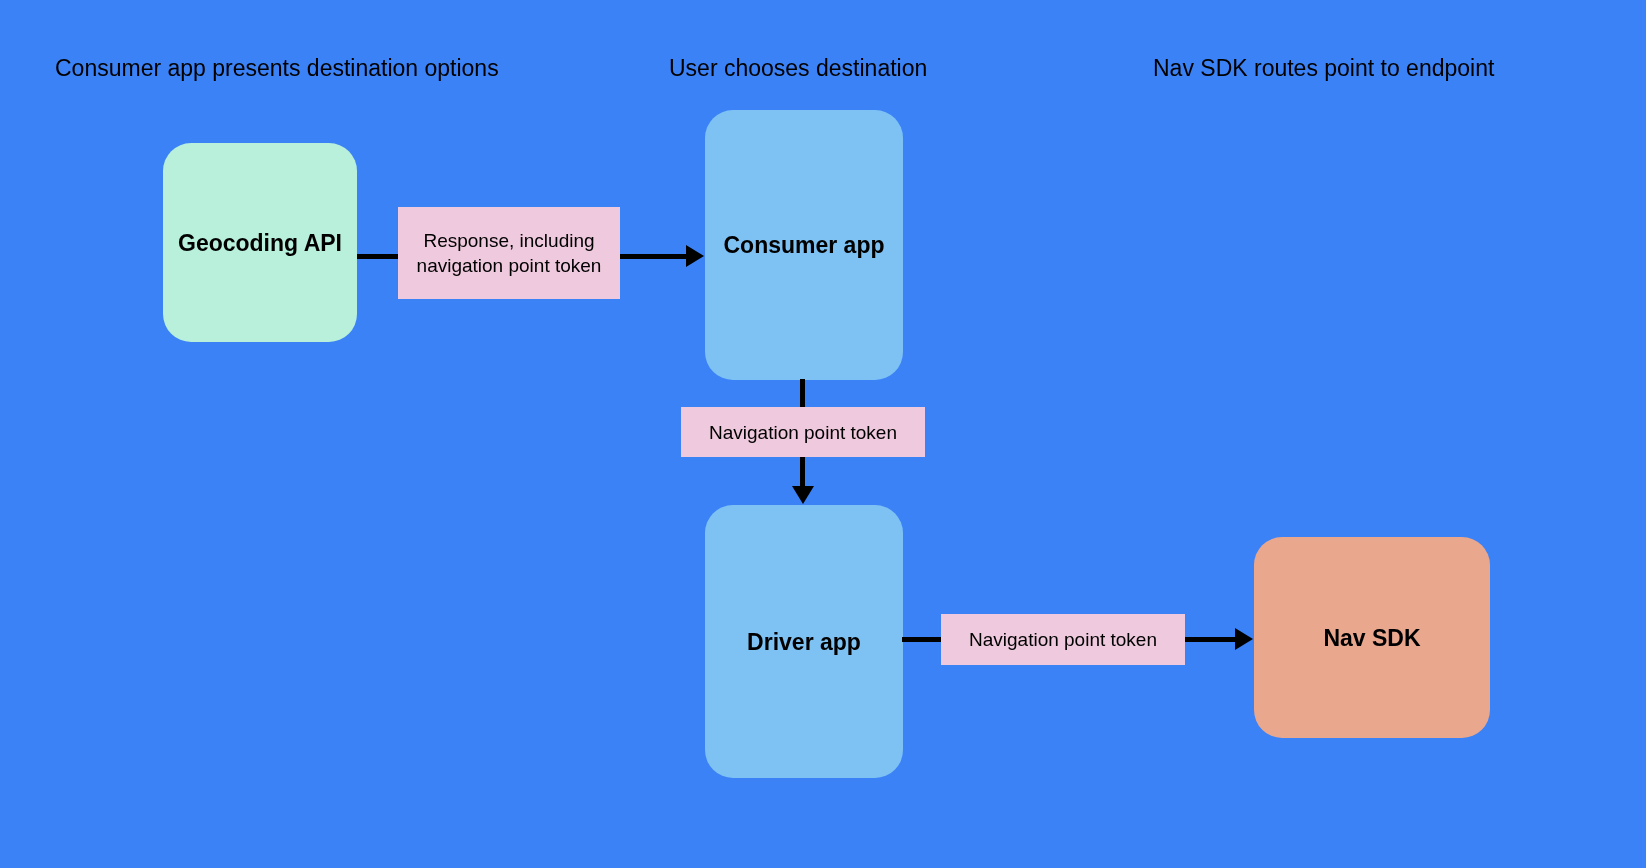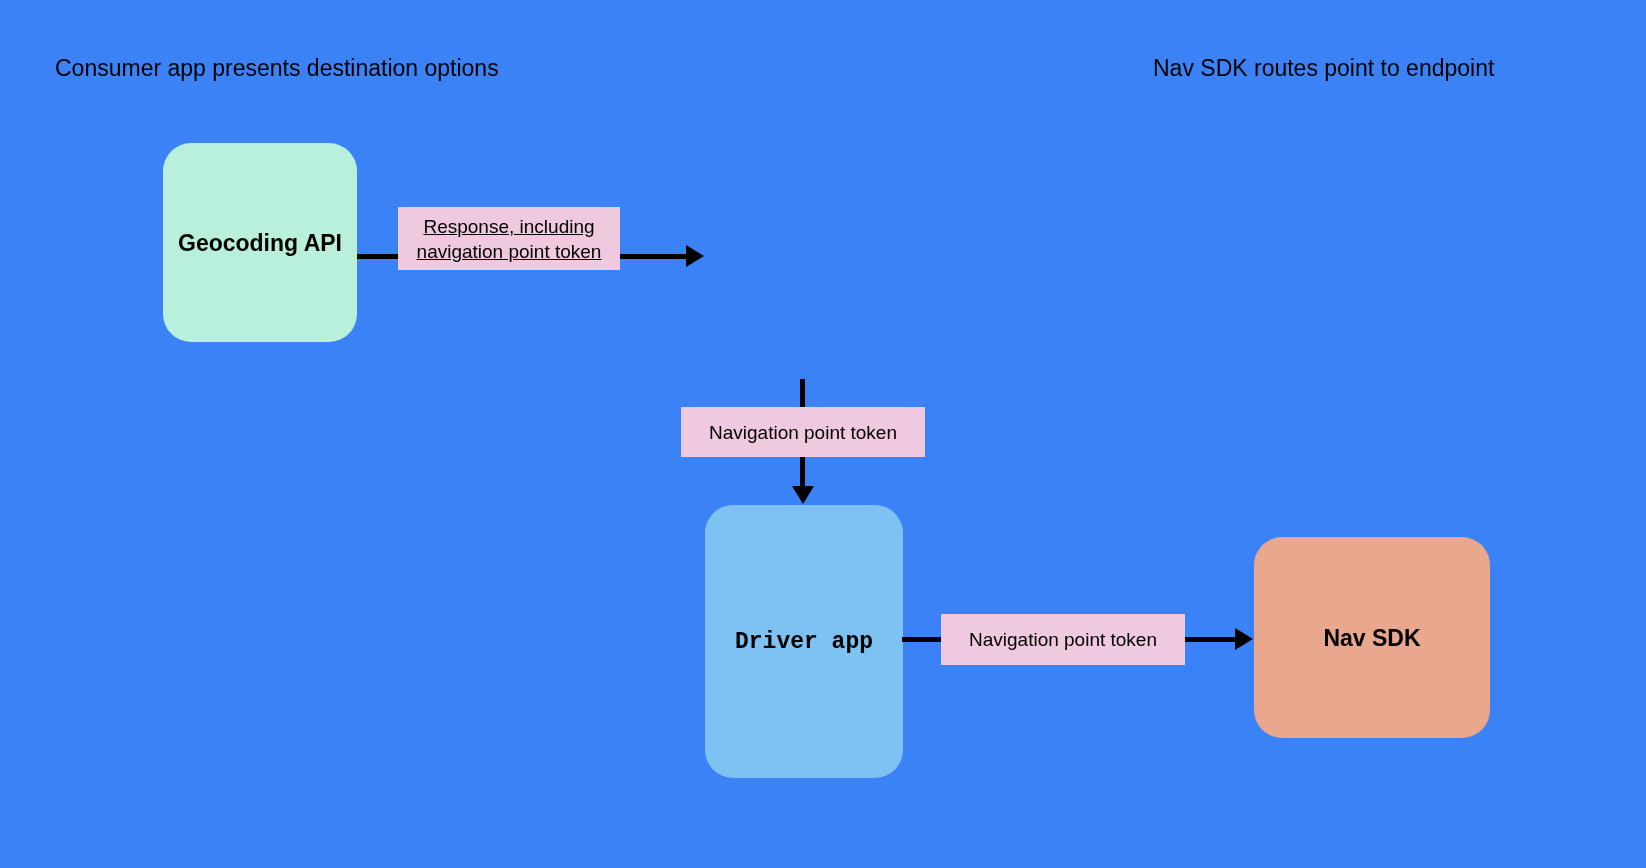--- a/index.html
+++ b/index.html
@@ -58,21 +58,20 @@
   }
   #node-consumer-app {
     left: 705px; top: 110px;
     width: 198px; height: 270px;
     background: #7ec2f3;
   }
   #node-driver-app {
     left: 705px; top: 505px;
     width: 198px; height: 273px;
     background: #7ec2f3;
-    font-family: Liberation Mono, monospace;
   }
   #node-nav-sdk {
     left: 1254px; top: 537px;
     width: 236px; height: 201px;
     background: #e9a78d;
   }
 
   
   .edge-label {
     position: absolute;
@@ -85,21 +84,21 @@
   }
   .edge-label span {
     font-size: 19px;
     line-height: 25px;
     color: #000000;
     text-align: center;
     font-weight: 400;
   }
   #label-response {
     left: 398px; top: 207px;
-    width: 222px; height: 63px; text-decoration: underline;
+    width: 222px; height: 92px;
   }
   #label-navtoken-vertical {
     left: 681px; top: 407px;
     width: 244px; height: 50px;
   }
   #label-navtoken-horizontal {
     left: 941px; top: 614px;
     width: 244px; height: 51px;
   }
 
@@ -147,38 +146,42 @@
   #edge-driver-to-navsdk-a { left: 902px; top: 637px; width: 41px; }
   #edge-driver-to-navsdk-b { left: 1184px; top: 637px; width: 52px; }
   #arrow-driver-to-navsdk  { left: 1235px; top: 628px; }
 </style>
 </head>
 <body>
 
 <div id="canvas">
 
   <div id="hdr-0" class="col-header">Consumer app presents destination options</div>
+  <div id="hdr-1" class="col-header">User chooses destination</div>
   <div id="hdr-2" class="col-header">Nav SDK routes point to endpoint</div>
 
   <div id="edge-geo-to-consumer-a" class="edge-line-h"></div>
   <div id="edge-geo-to-consumer-b" class="edge-line-h"></div>
   <div id="arrow-geo-to-consumer" class="arrowhead-right"></div>
 
   <div id="edge-consumer-to-driver-a" class="edge-line-v"></div>
   <div id="edge-consumer-to-driver-b" class="edge-line-v"></div>
   <div id="arrow-consumer-to-driver" class="arrowhead-down"></div>
 
   <div id="edge-driver-to-navsdk-a" class="edge-line-h"></div>
   <div id="edge-driver-to-navsdk-b" class="edge-line-h"></div>
   <div id="arrow-driver-to-navsdk" class="arrowhead-right"></div>
 
   <div id="node-geocoding-api" class="node">
     <div class="node-label">Geocoding API</div>
   </div>
 
+  <div id="node-consumer-app" class="node">
+    <div class="node-label">Consumer app</div>
+  </div>
 
   <div id="node-driver-app" class="node">
     <div class="node-label">Driver app</div>
   </div>
 
   <div id="node-nav-sdk" class="node">
     <div class="node-label">Nav SDK</div>
   </div>
 
   <div id="label-response" class="edge-label">

